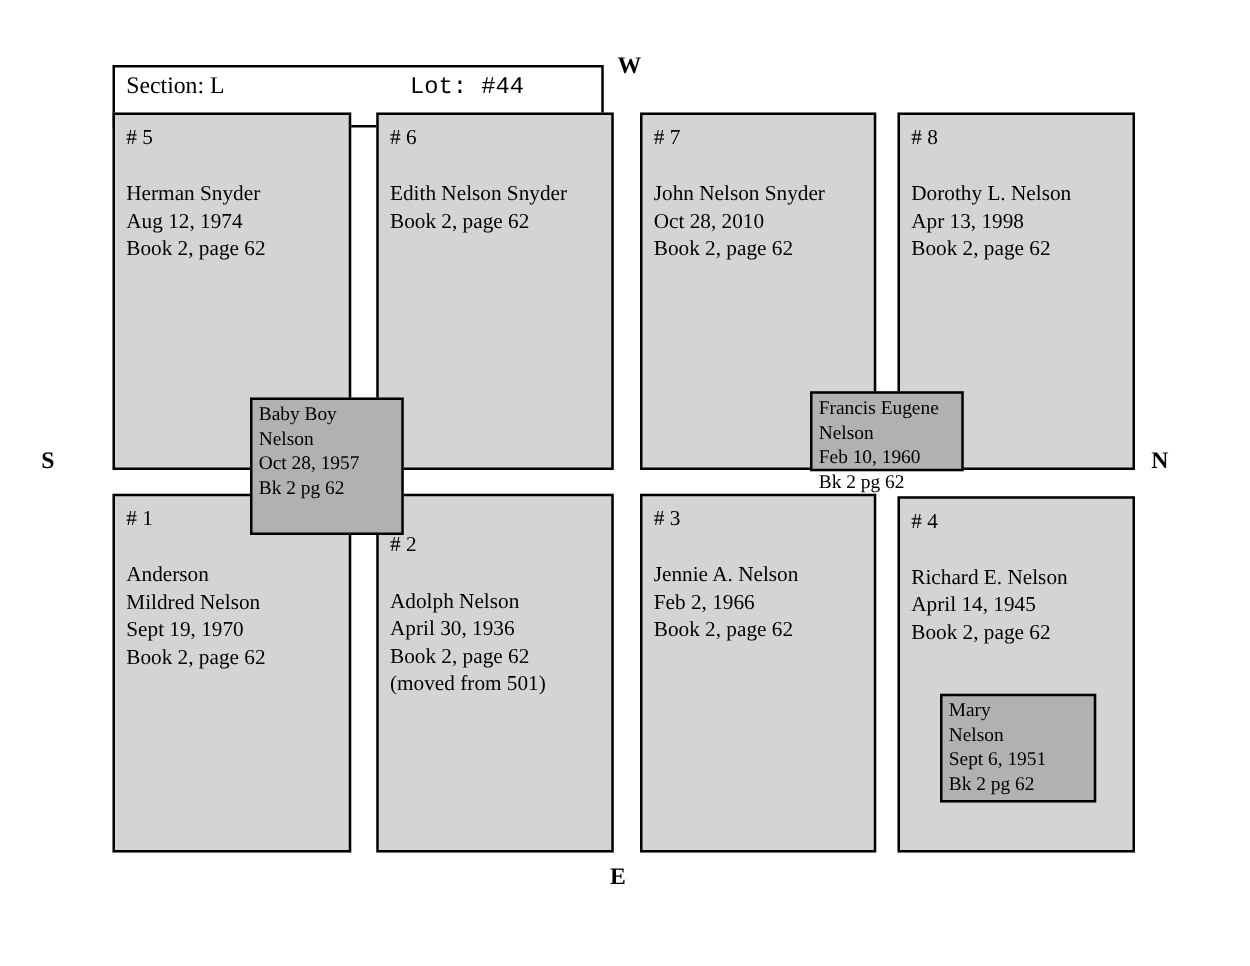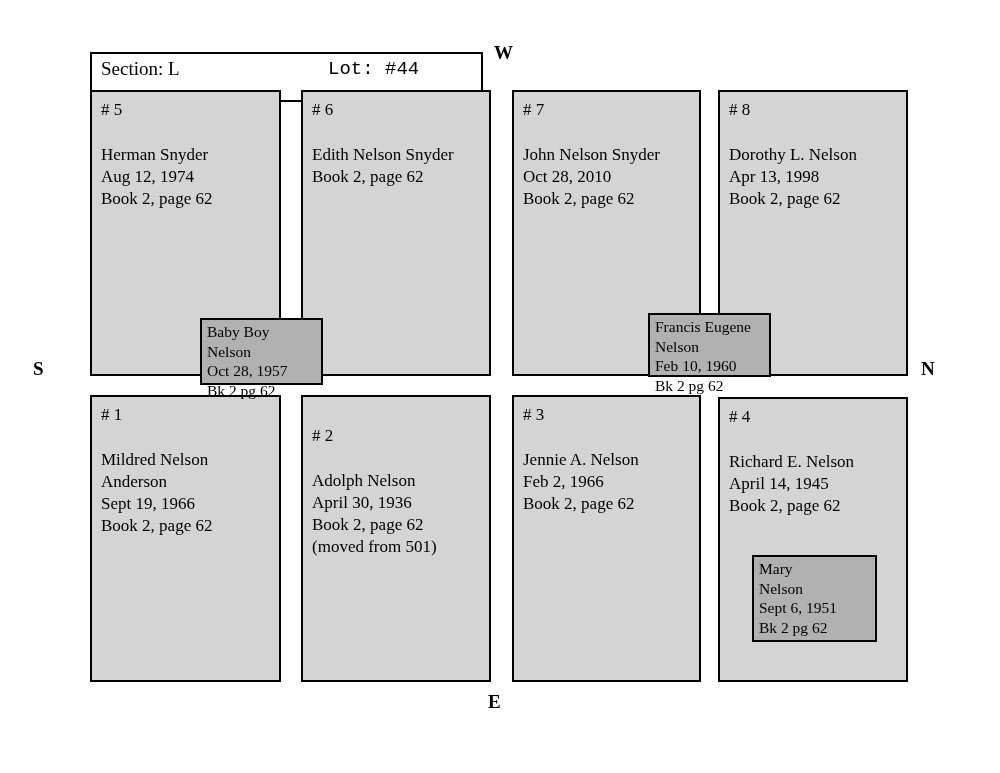--- a/index.html
+++ b/index.html
@@ -110,23 +110,23 @@
 
       <div class="line">Apr 13, 1998</div>
       <div class="line">Book 2, page 62</div>
 
     </div>
   </div>
 
   <div class="plot" style="left:90px;top:395px;width:191px;height:287px;">
     <div class="plot-num"># 1</div>
     <div class="plot-body">
+      <div class="line">Anderson</div>
       <div class="line">Mildred Nelson</div>
-      <div class="line">Anderson</div>
-      <div class="line">Sept 19, 1966</div>
+      <div class="line">Sept 19, 1970</div>
       <div class="line">Book 2, page 62</div>
 
     </div>
   </div>
 
   <div class="plot low" style="left:301px;top:395px;width:190px;height:287px;">
     <div class="plot-num"># 2</div>
     <div class="plot-body">
       <div class="line">Adolph Nelson</div>
 
@@ -151,21 +151,21 @@
     <div class="plot-num"># 4</div>
     <div class="plot-body">
       <div class="line">Richard E. Nelson</div>
 
       <div class="line">April 14, 1945</div>
       <div class="line">Book 2, page 62</div>
 
     </div>
   </div>
 
-  <div class="overlay" style="left:200px;top:318px;width:123px;height:67px;">
+  <div class="overlay" style="left:200px;top:318px;width:123px;height:110px;">
     <div class="line">Baby Boy</div>
     <div class="line">Nelson</div>
     <div class="line">Oct 28, 1957</div>
     <div class="line">Bk 2 pg 62</div>
   </div>
 
   <div class="overlay" style="left:648px;top:313px;width:123px;height:64px;">
     <div class="line">Francis Eugene</div>
     <div class="line">Nelson</div>
     <div class="line">Feb 10, 1960</div>

